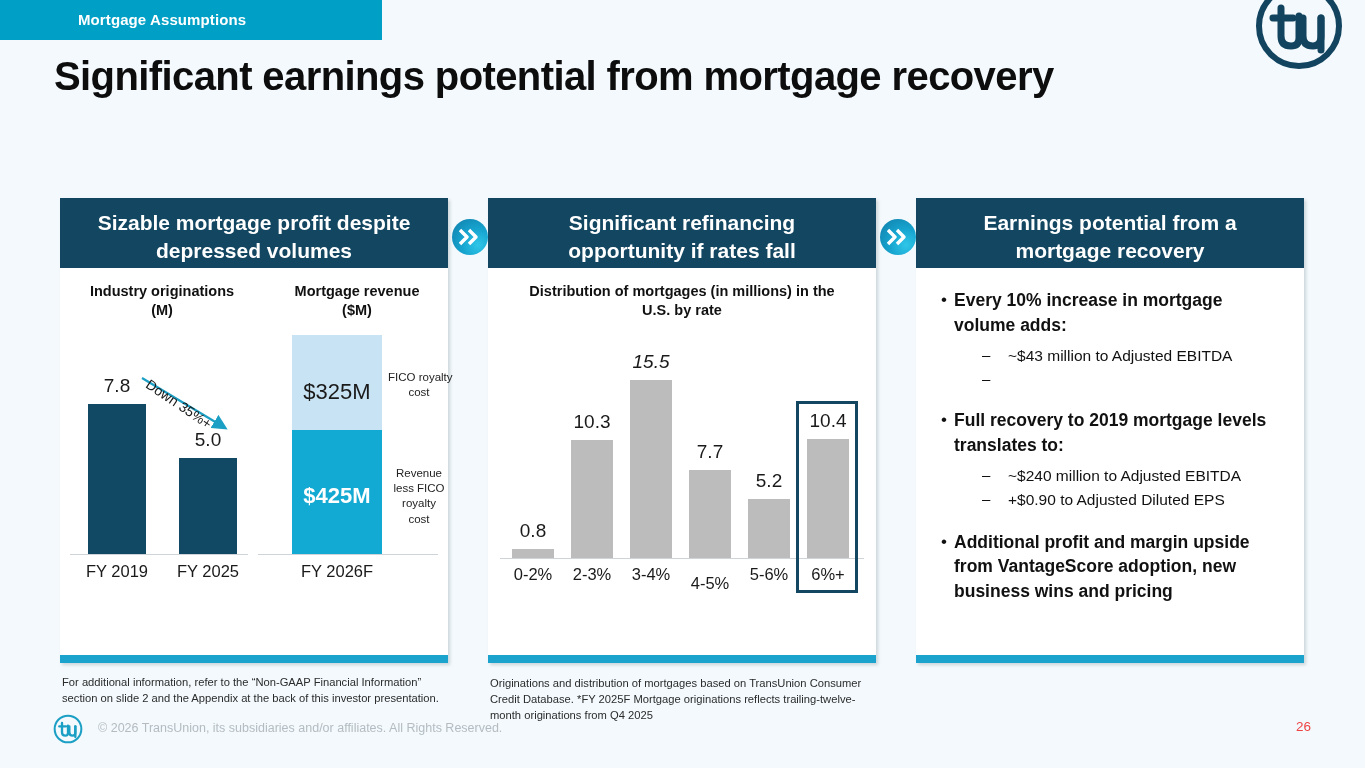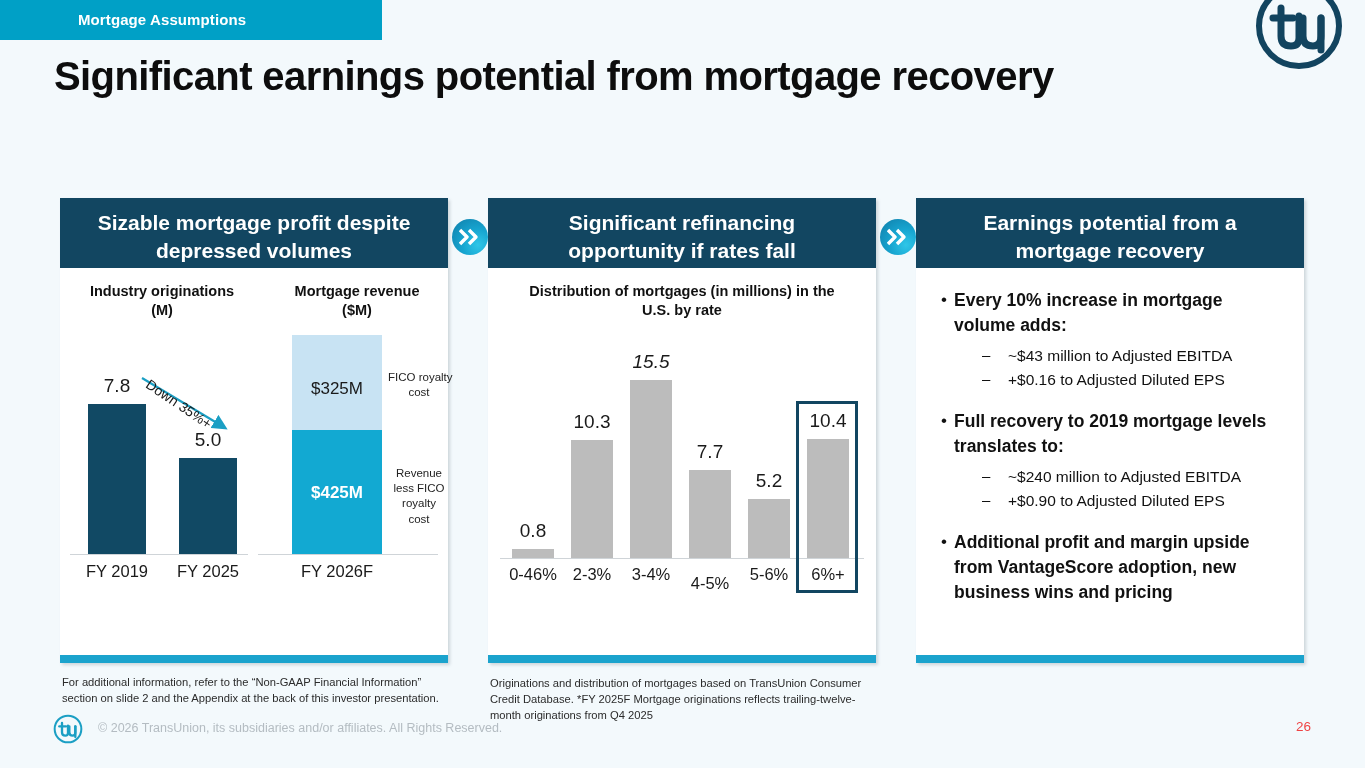--- a/index.html
+++ b/index.html
@@ -130,21 +130,21 @@
   }
   .cat-label {
     position: absolute;
     font-size: 16.5px;
     color: #1a1a1a;
     text-align: center;
     white-space: nowrap;
   }
   .stack-label {
     position: absolute;
-    font-size: 17px;
+    font-size: 22px;
     text-align: center;
     white-space: nowrap;
   }
   .side-note {
     position: absolute;
     font-size: 11.5px;
     color: #232323;
     line-height: 1.32;
     text-align: center;
     white-space: nowrap;
@@ -325,21 +325,21 @@
   <div class="panel panel-b">
     <div class="panel-head">Significant refinancing opportunity if rates fall</div>
     <div class="panel-body">
 
       <div class="chart-title" style="position:absolute; left:38px; top:14px; width:312px;">Distribution of mortgages (in millions) in the U.S. by rate</div>
 
       <div class="axis-line" style="left:12px; top:290px; width:364px;"></div>
 
       <div class="bar bar-grey" style="left:24px; top:281px; width:42px; height:9px;"></div>
       <div class="bar-value" style="left:14px; top:252px; width:62px;">0.8</div>
-      <div class="cat-label" style="left:9px; top:297px; width:72px;">0-46%</div>
+      <div class="cat-label" style="left:9px; top:297px; width:72px;">0-2%</div>
 
       <div class="bar bar-grey" style="left:83px; top:172px; width:42px; height:118px;"></div>
       <div class="bar-value" style="left:73px; top:143px; width:62px;">10.3</div>
       <div class="cat-label" style="left:68px; top:297px; width:72px;">2-3%</div>
 
       <div class="bar bar-grey" style="left:142px; top:112px; width:42px; height:178px;"></div>
       <div class="bar-value" style="left:132px; top:83px; width:62px;font-style:italic;">15.5</div>
       <div class="cat-label" style="left:127px; top:297px; width:72px;">3-4%</div>
 
       <div class="bar bar-grey" style="left:201px; top:202px; width:42px; height:88px;"></div>
@@ -373,21 +373,20 @@
       <div class="b1">
         <div class="b1-dot">•</div>
         <div class="b1-text">Every 10% increase in mortgage volume adds:</div>
       </div>
       <div class="b2">
         <div class="b2-dash">–</div>
         <div class="b2-text">~$43 million to Adjusted EBITDA</div>
       </div>
       <div class="b2">
         <div class="b2-dash">–</div>
-        <div class="b2-text">+$0.16 to Adjusted Diluted EPS</div>
       </div>
 
       <div class="b-gap"></div>
 
       <div class="b1">
         <div class="b1-dot">•</div>
         <div class="b1-text">Full recovery to 2019 mortgage levels translates to:</div>
       </div>
       <div class="b2">
         <div class="b2-dash">–</div>

